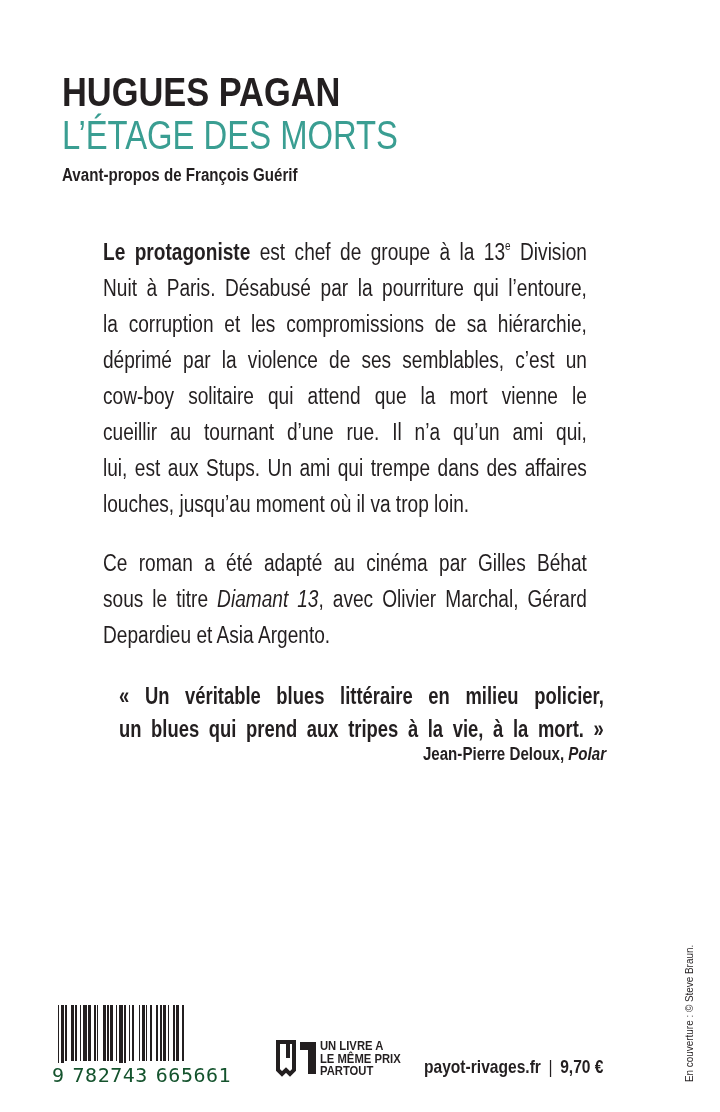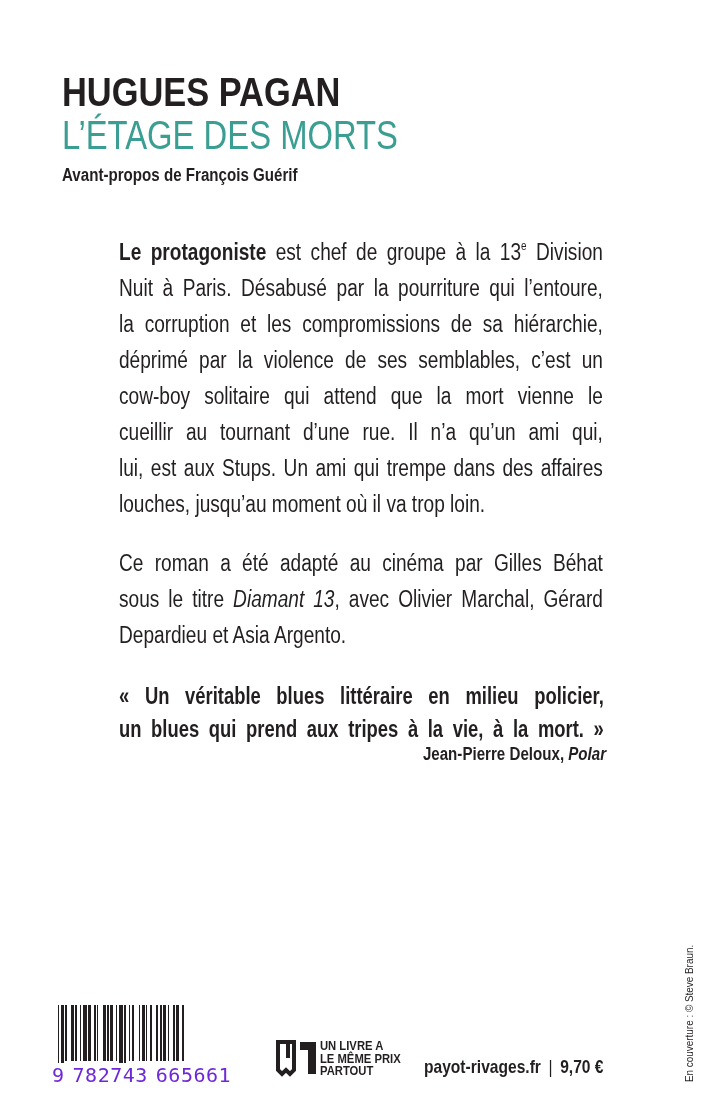--- a/index.html
+++ b/index.html
@@ -20,21 +20,21 @@
       font-size: 40px; color: #3a9e92;
       transform: scaleX(0.82); transform-origin: left top; white-space: nowrap;
       line-height: 44px;
     }
     .subtitle {
       position: absolute; left: 62px; top: 165px;
       font-weight: bold; font-size: 18px; color: #231f20;
       transform: scaleX(0.84); transform-origin: left top; white-space: nowrap;
     }
     .body-block {
-      position: absolute; left: 119px; width: 484px;
+      position: absolute; left: 103px; width: 484px;
       font-size: 23px; line-height: 36px; color: #231f20;
       text-align: justify;
     }
     .line {
       display: block; white-space: nowrap; text-align-last: justify; text-align: justify;
       transform: scaleX(0.83); transform-origin: left top; width: 583px;
     }
     .line.last { text-align-last: left; }
     .bold { font-weight: bold; }
     .sup { font-size: 12px; vertical-align: 10px; }
@@ -51,21 +51,21 @@
     .attribution i { font-style: italic; }
     .barcode {
       position: absolute; left: 58px; top: 1005px; width: 170px; height: 60px;
       display: flex; align-items: flex-start;
     }
     .barcode .bar { height: 56px; background: #231f20; }
     .barcode .bar.guard { height: 70px; }
     .barcode .gap { height: 56px; }
     .isbn {
       position: absolute; left: 52px; top: 1063px;
-      font-family: "DejaVu Sans Mono", monospace; font-size: 20px; letter-spacing: 0.5px; color: #6d28d9;
+      font-family: "DejaVu Sans Mono", monospace; font-size: 20px; letter-spacing: 0.5px; color: #14532d;
       background: #fff; white-space: nowrap;
     }
     .isbn .sp { display: inline-block; width: 8px; }
     .logo {
       position: absolute; left: 276px; top: 1038px; width: 46px; height: 40px;
     }
     .logo-text {
       position: absolute; left: 320px; top: 1040px;
       font-weight: bold; font-size: 12.5px; line-height: 12.5px; color: #231f20;
       transform: scaleX(0.9); transform-origin: left top; white-space: nowrap;

